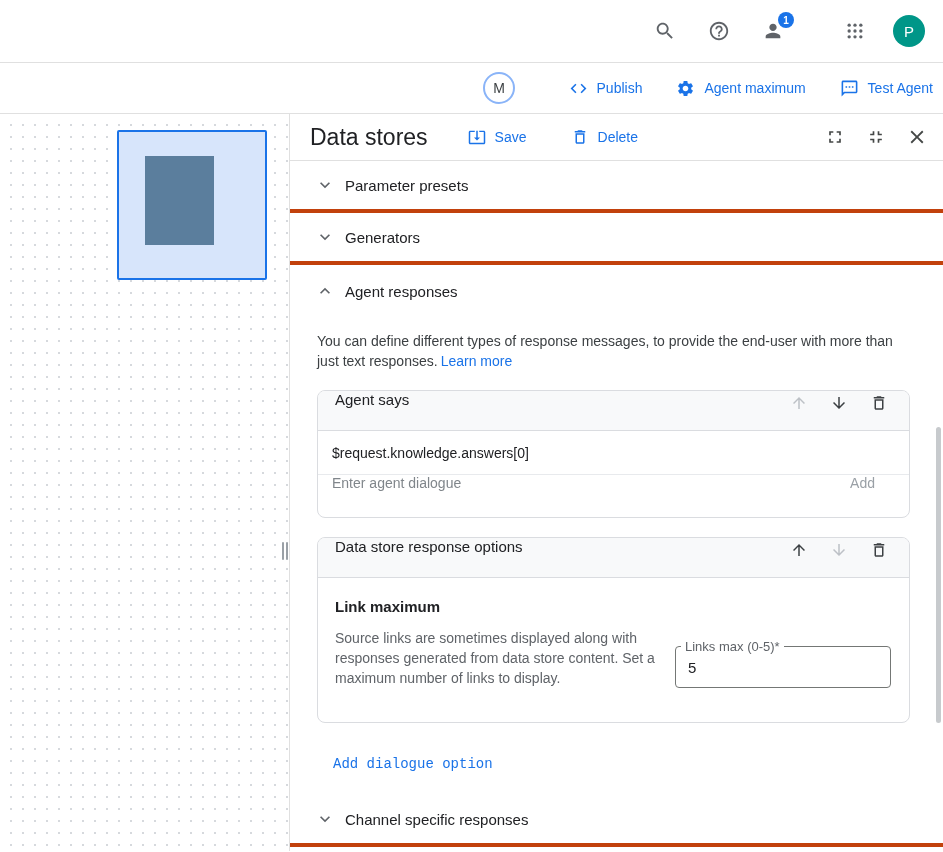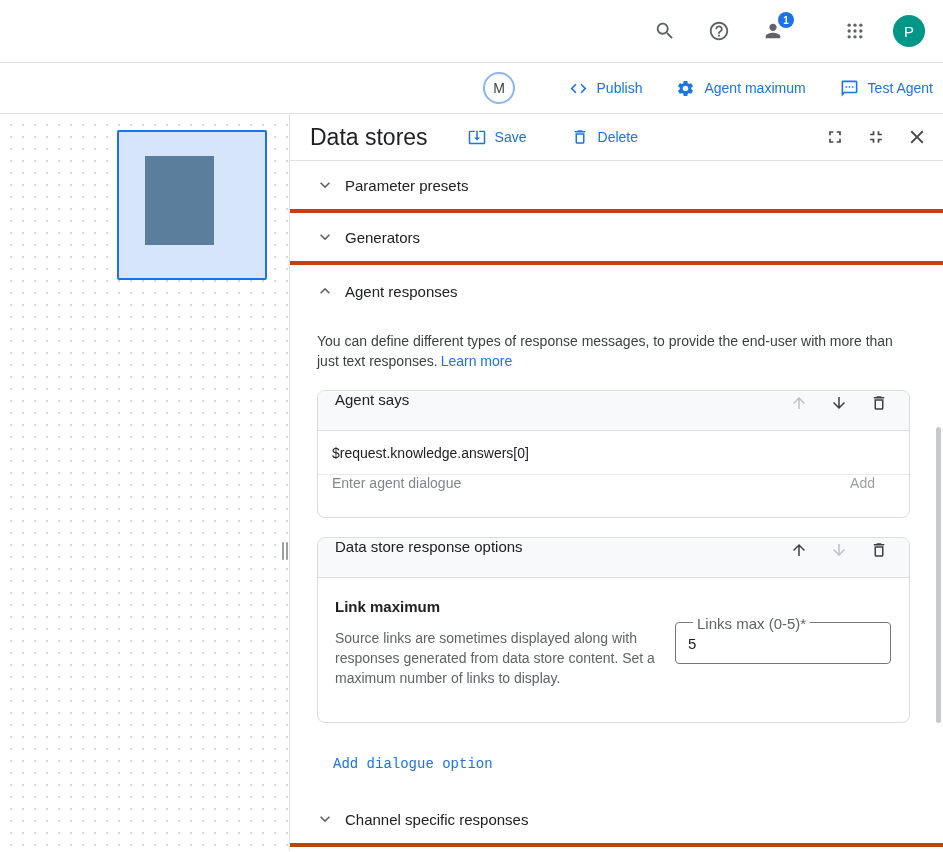--- a/index.html
+++ b/index.html
@@ -57,27 +57,27 @@
   .card-icons button { width:24px; height:24px; display:flex; align-items:center; justify-content:center; padding:0; }
   .ic-active { fill:#3c4043; }
   .ic-disabled { fill:#bdc1c6; }
 
   .card-row-value { height:44px; display:flex; align-items:center; padding-left:14px; border-bottom:1px solid #e8eaed; font-size:14px; color:#202124; }
   .card-row-input { height:42px; display:flex; align-items:flex-start; padding:0 34px 0 14px; }
   .card-row-input input { flex:1; border:none; outline:none; font-size:14px; color:#202124; background:transparent; font-family:inherit; }
   .card-row-input input::placeholder { color:#80868b; }
   .add-btn { color:#9aa0a6; font-size:14px; margin-left:12px; }
 
-  .card-body2 { display:flex; align-items:center; padding:20px 18px 34px 17px; }
+  .card-body2 { display:flex; align-items:flex-end; padding:20px 18px 34px 17px; }
   .card-left { width:330px; }
   .card-heading { font-size:15px; font-weight:700; color:#202124; }
   .card-para { margin-top:13px; font-size:14px; color:#5f6368; line-height:20px; }
   .field { margin-left:auto; position:relative; width:216px; }
   .field input { width:100%; height:42px; border:1px solid #747775; border-radius:4px; padding:0 12px; font-size:15px; color:#202124; outline:none; font-family:inherit; background:#fff; }
-  .field label { position:absolute; top:-7px; left:18px; background:#fff; padding:0 4px; font-size:15px; color:#5f6368; }
+  .field label { position:absolute; top:-7px; left:6px; background:#fff; padding:0 4px; font-size:13px; color:#5f6368; }
 
   .link-btn { display:block; margin:33px 0 0 43px; color:#1a73e8; font-size:14px; font-weight:500; padding:0;font-family:Liberation Mono, monospace; }
   .channel-row { margin-top:23px; }
 
   .scrollbar { position:absolute; right:2px; top:313px; width:5px; height:296px; background:#c7cacd; border-radius:3px; }
 </style>
 </head>
 <body>
 
 <div>

